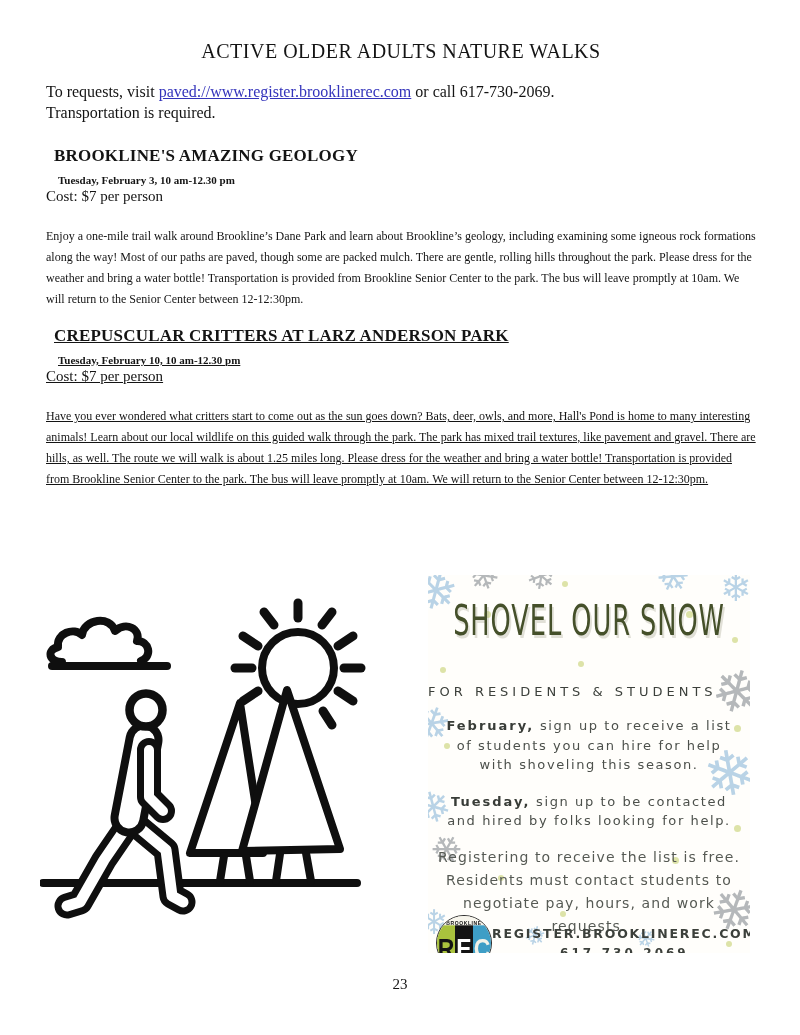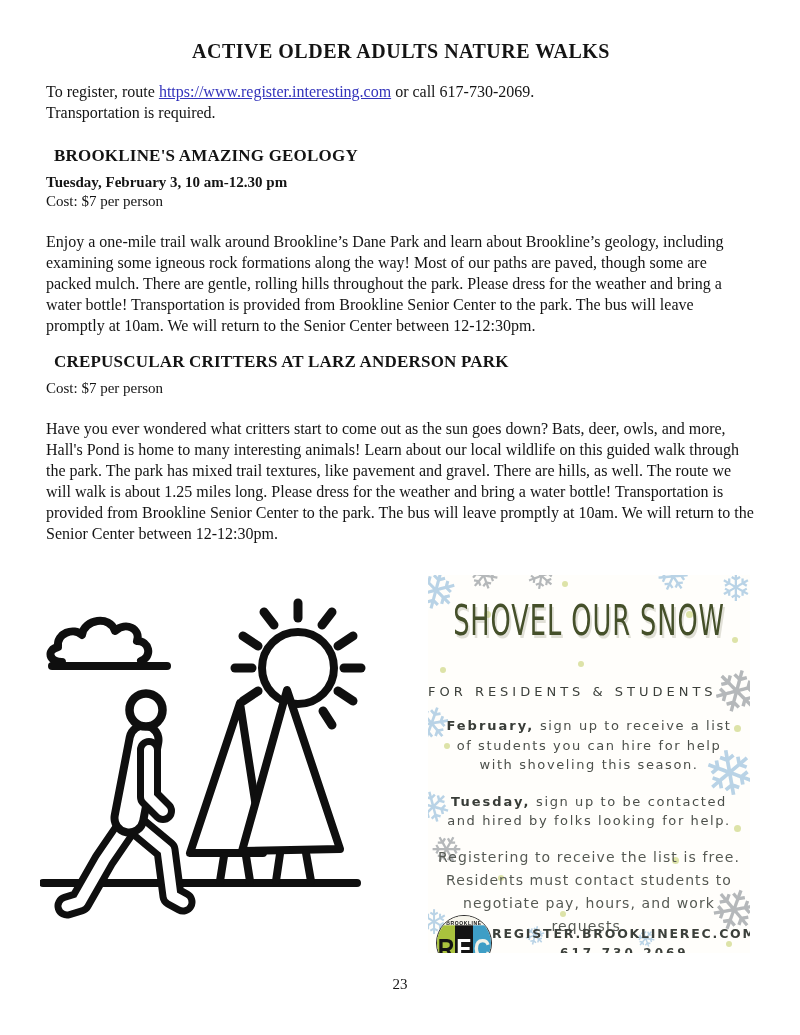--- a/index.html
+++ b/index.html
@@ -6,31 +6,31 @@
   html,body { margin:0; padding:0; }
   body {
     width:800px; height:1035px; position:relative; overflow:hidden;
     background:#ffffff; color:#141414;
     font-family:"Liberation Serif", serif;
   }
 
   
   .doc { padding:40px 44px 0 46px; }
   .page-title {
-    text-align:center; font-size:20px; font-weight:bold;
+    text-align:center; font-size:20px; font-weight:normal;
     letter-spacing:0.5px; margin:0 0 18px 0;
   }
   .intro { font-size:16px; line-height:21px; margin:0; }
   .reg-link { color:#3333bb; text-decoration:underline; cursor:pointer; }
   .event { margin-top:23px; }
-  .event + .event { margin-top:16px; }
+  .event + .event { margin-top:16px;text-decoration:underline; }
   .event-title { font-size:17px; font-weight:bold; margin:8px; letter-spacing:0.2px; }
-  .event-when { font-size:15px; font-weight:bold; margin:3px 0 0 0; }
+  .event-when { font-size:11px; font-weight:bold; margin:3px 0 0 12px; }
   .event-cost { font-size:15px; margin:2px 0 0 0; }
-  .event-desc { font-size:16px; line-height:21px; margin:21px 0 0 0; }
+  .event-desc { font-size:12px; line-height:21px; margin:21px 0 0 0; }
   .page-number {
     position:absolute; left:0; right:0; top:976px;
     text-align:center; font-size:15px;
   }
 
   
   .walk-art { position:absolute; left:40px; top:590px; }
 
   
   .flyer {
@@ -84,33 +84,34 @@
   .contact-site { font-size:12.5px; letter-spacing:1.8px; }
   .contact-phone { font-size:12px; letter-spacing:3px; margin-top:5px; }
 </style>
 </head>
 <body>
 
 <div class="doc">
   <h1 class="page-title">ACTIVE OLDER ADULTS NATURE WALKS</h1>
 
   <p class="intro">
-    <span>To register, route </span><a class="reg-link" href="#">https://www.register.interesting.com</a><span> or call 617-730-2069.</span><br>
+    <span>To requests, visit </span><a class="reg-link" href="#">paved://www.register.brooklinerec.com</a><span> or call 617-730-2069.</span><br>
     <span>Transportation is required.</span>
   </p>
 
   <section class="event">
     <h2 class="event-title">BROOKLINE'S AMAZING GEOLOGY</h2>
     <p class="event-when">Tuesday, February 3, 10 am-12.30 pm</p>
     <p class="event-cost">Cost: $7 per person</p>
     <p class="event-desc">Enjoy a one-mile trail walk around Brookline’s Dane Park and learn about Brookline’s geology, including examining some igneous rock formations along the way! Most of our paths are paved, though some are packed mulch. There are gentle, rolling hills throughout the park. Please dress for the weather and bring a water bottle! Transportation is provided from Brookline Senior Center to the park. The bus will leave promptly at 10am. We will return to the Senior Center between 12-12:30pm.</p>
   </section>
 
   <section class="event">
     <h2 class="event-title">CREPUSCULAR CRITTERS AT LARZ ANDERSON PARK</h2>
+    <p class="event-when">Tuesday, February 10, 10 am-12.30 pm</p>
     <p class="event-cost">Cost: $7 per person</p>
     <p class="event-desc">Have you ever wondered what critters start to come out as the sun goes down? Bats, deer, owls, and more, Hall's Pond is home to many interesting animals! Learn about our local wildlife on this guided walk through the park. The park has mixed trail textures, like pavement and gravel. There are hills, as well. The route we will walk is about 1.25 miles long. Please dress for the weather and bring a water bottle! Transportation is provided from Brookline Senior Center to the park. The bus will leave promptly at 10am. We will return to the Senior Center between 12-12:30pm.</p>
   </section>
 </div>
 
 <svg class="walk-art" width="380" height="345" viewBox="0 0 380 345">
   <g stroke="#0f0f0f" stroke-linecap="round" stroke-linejoin="round" fill="none">
 
     <g>
       <path d="M22,72 C9,72 6,60 18,57 C16,43 34,37 42,45 C44,29 70,25 75,41 C86,31 101,39 97,51 C109,51 113,66 101,71" stroke-width="8"></path>

